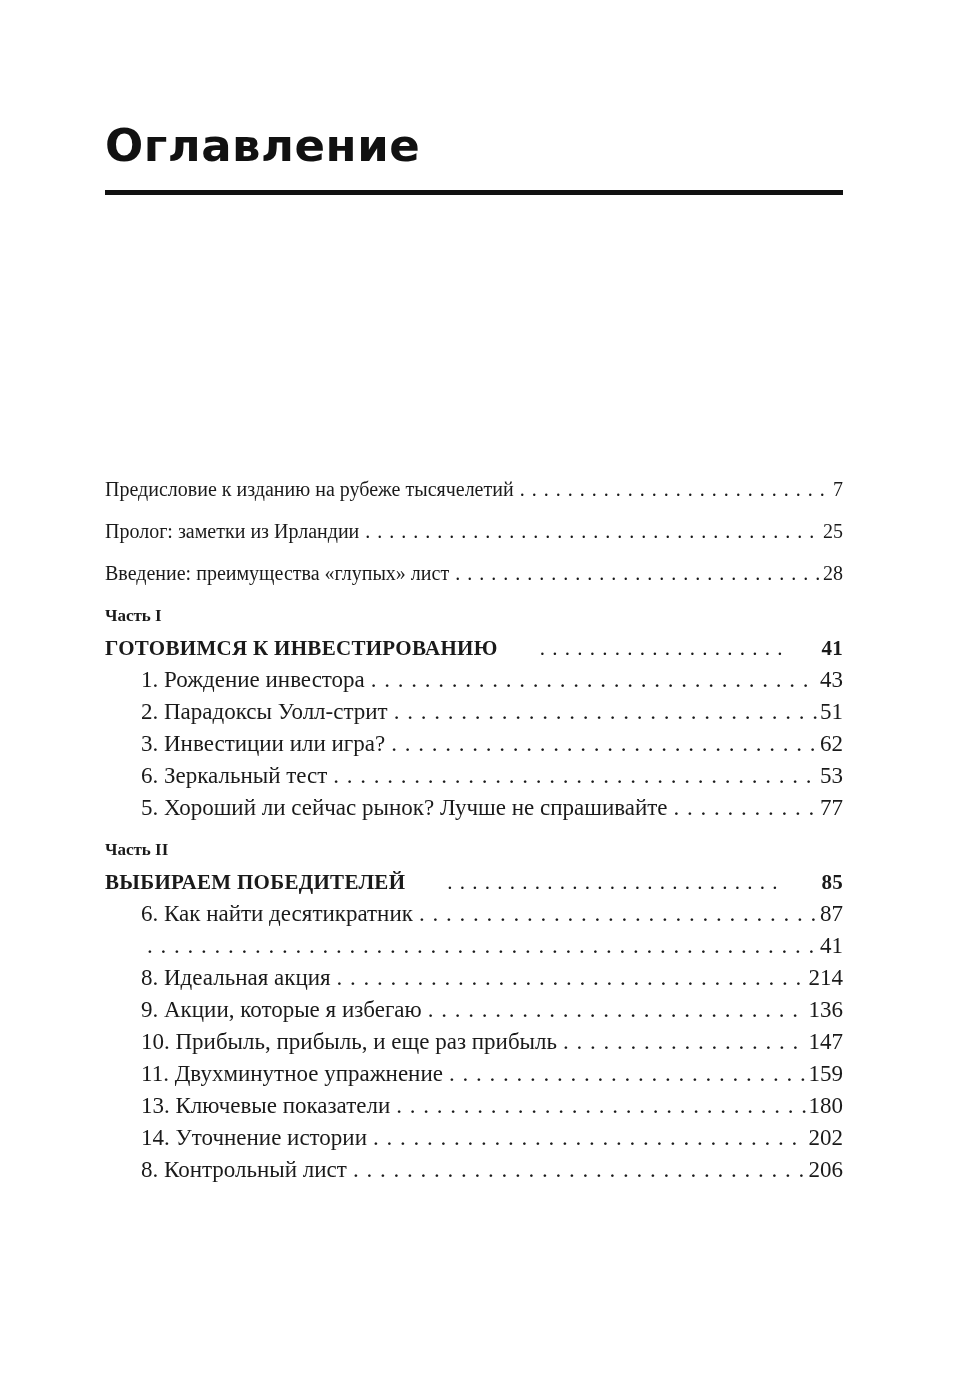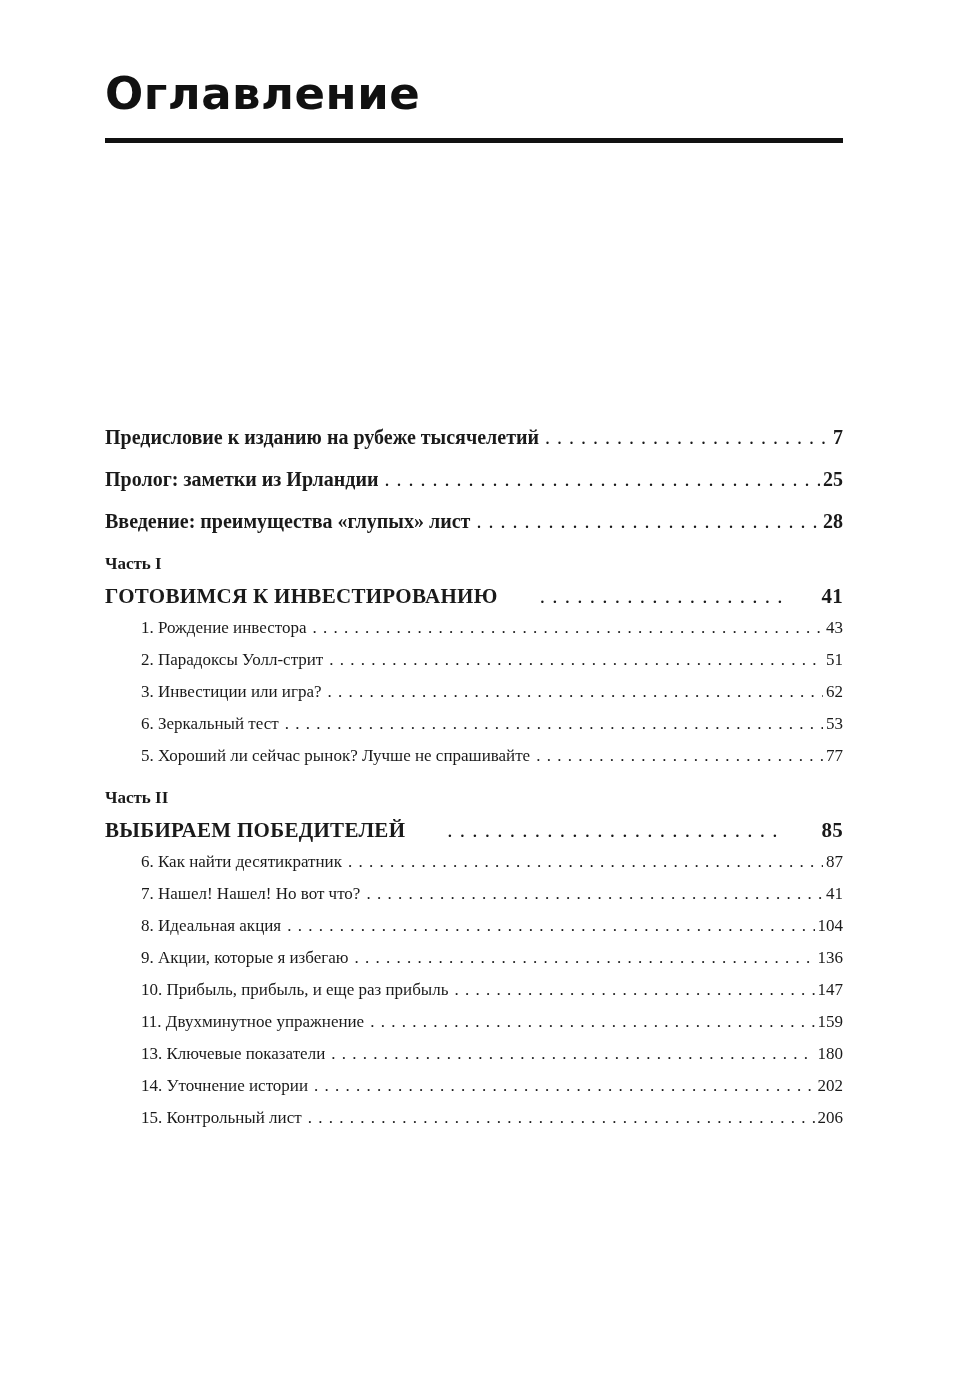--- a/index.html
+++ b/index.html
@@ -21,21 +21,21 @@
     height: 100%;
   }
   .doc-title {
     font-family: "DejaVu Sans", "Liberation Sans", sans-serif;
     font-weight: bold;
     font-size: 45px;
     line-height: 52px;
     letter-spacing: 0.5px;
     color: #111111;
     margin: 0;
-    padding-top: 68px;
+    padding-top: 120px;
   }
   .title-rule {
     height: 5px;
     background: #111111;
     margin-top: 18px;
   }
   .toc {
     margin-top: 283px;
   }
   .toc-row {
@@ -53,21 +53,21 @@
     margin: 0 3px 0 6px;
     min-width: 12px;
   }
   .leader::after {
     content: ". . . . . . . . . . . . . . . . . . . . . . . . . . . . . . . . . . . . . . . . . . . . . . . . . . . . . . . . . . . . . . . . . . . . . . . . . . . .";
     font-weight: normal;
     letter-spacing: 1px;
     color: #1a1a1a;
   }
   .fm-row {
-    font-weight: bold;
+    font-weight: normal;
     margin-bottom: 19px;
   }
   .part {
     margin-top: 20px;
   }
   .part-label {
     font-weight: bold;
     font-size: 17px;
     line-height: 22px;
   }
@@ -76,21 +76,21 @@
     font-size: 21px;
     line-height: 24px;
     letter-spacing: 0.3px;
     margin-top: 9px;
     gap: 36px;
   }
   .chapters {
     margin-top: 8px;
   }
   .ch-row {
-    font-size: 17px;
+    font-size: 23px;
     line-height: 23px;
     margin-bottom: 9px;
     padding-left: 36px;
     font-weight: normal;
   }
 </style>
 </head>
 <body>
 
 <div class="page">
@@ -159,28 +159,27 @@
         <span class="leader"></span>
         <span class="p">85</span>
       </div>
       <div class="chapters">
         <div class="toc-row ch-row">
           <span class="t">6. Как найти десятикратник</span>
           <span class="leader"></span>
           <span class="p">87</span>
         </div>
         <div class="toc-row ch-row">
-          <span class="t">7. Нашел! Нашел! Но вот что?</span>
           <span class="leader"></span>
           <span class="p">41</span>
         </div>
         <div class="toc-row ch-row">
           <span class="t">8. Идеальная акция</span>
           <span class="leader"></span>
-          <span class="p">104</span>
+          <span class="p">214</span>
         </div>
         <div class="toc-row ch-row">
           <span class="t">9. Акции, которые я избегаю</span>
           <span class="leader"></span>
           <span class="p">136</span>
         </div>
         <div class="toc-row ch-row">
           <span class="t">10. Прибыль, прибыль, и еще раз прибыль</span>
           <span class="leader"></span>
           <span class="p">147</span>
@@ -194,21 +193,21 @@
           <span class="t">13. Ключевые показатели</span>
           <span class="leader"></span>
           <span class="p">180</span>
         </div>
         <div class="toc-row ch-row">
           <span class="t">14. Уточнение истории</span>
           <span class="leader"></span>
           <span class="p">202</span>
         </div>
         <div class="toc-row ch-row">
-          <span class="t">15. Контрольный лист</span>
+          <span class="t">8. Контрольный лист</span>
           <span class="leader"></span>
           <span class="p">206</span>
         </div>
       </div>
     </div>
 
   </div>
 </div>
 
 </body></html>

